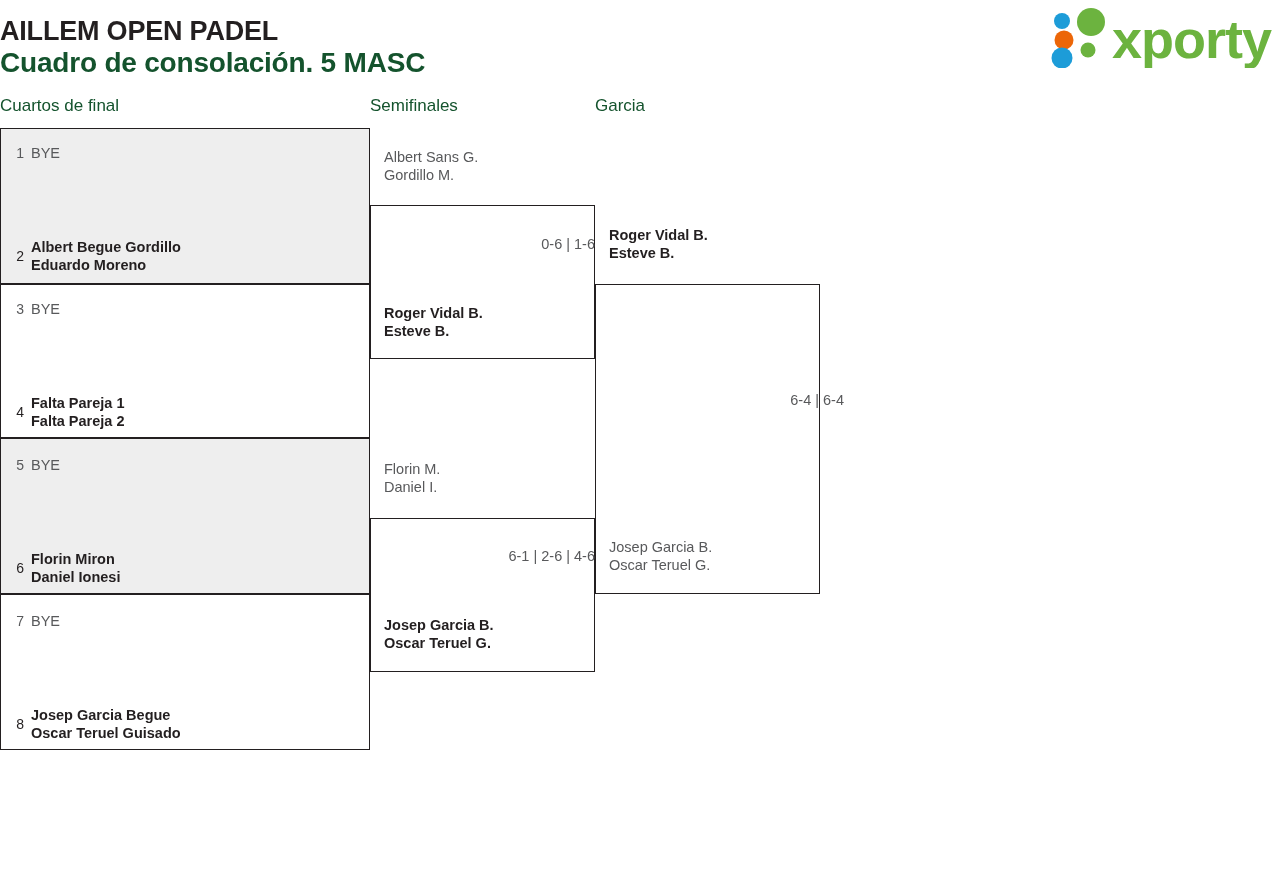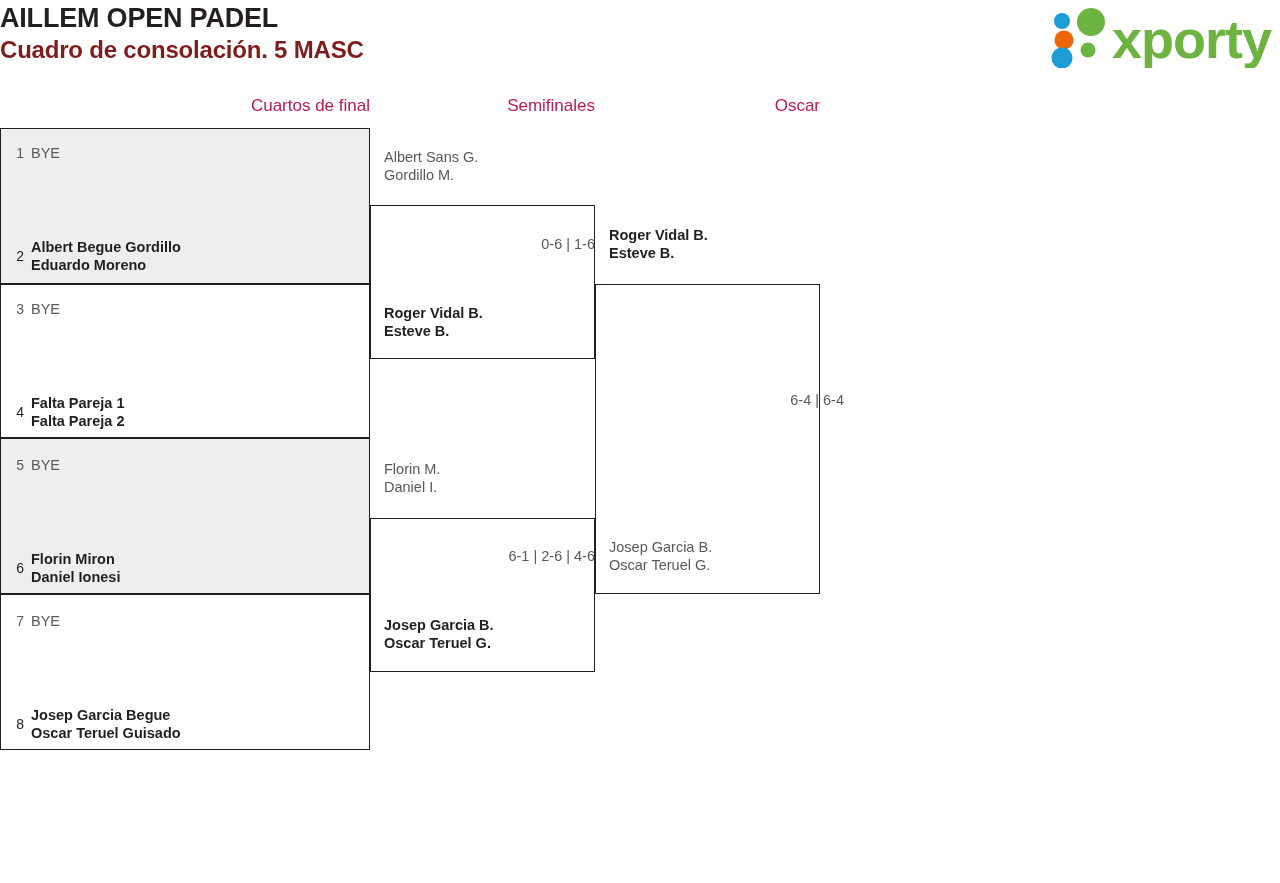--- a/index.html
+++ b/index.html
@@ -7,36 +7,36 @@
     width: 1280px;
     height: 883px;
     background: #ffffff;
     font-family: "Liberation Sans", sans-serif;
     color: #231f20;
     overflow: hidden;
   }
   .page { position: relative; width: 1280px; height: 883px; }
 
   
-  .title-block { position: absolute; left: 0; top: 2px; }
+  .title-block { position: absolute; left: 0; top: 15px; }
   .title-line1 {
     font-size: 27px; font-weight: 700; line-height: 32px;
     letter-spacing: -0.2px; color: #231f20; white-space: nowrap;
   }
   .title-line2 {
-    font-size: 24px; font-weight: 700; line-height: 31px;
-    letter-spacing: -0.2px; color: #7f1d1d; white-space: nowrap;
+    font-size: 28px; font-weight: 700; line-height: 31px;
+    letter-spacing: -0.2px; color: #14532d; white-space: nowrap;
   }
 
   .logo { position: absolute; right: 6px; top: 6px; width: 226px; height: 62px; text-align: center; }
 
   
   .round-head {
     position: absolute; font-size: 17px; font-weight: 400;
-    color: #be185d; text-align: right; white-space: nowrap;
+    color: #14532d; text-align: left; white-space: nowrap;
   }
   #head-qf { left: 0px;   top: 96px; width: 370px; }
   #head-sf { left: 370px; top: 96px; width: 225px; }
   #head-f  { left: 595px; top: 96px; width: 225px; }
 
   
   .box {
     position: absolute;
     border: 1px solid #231f20;
     background: #ffffff;
@@ -79,21 +79,21 @@
       <circle cx="16" cy="34" r="9.5" fill="#ec6608"></circle>
       <circle cx="14" cy="52" r="10.5" fill="#1d9cd8"></circle>
       <circle cx="43" cy="16" r="14" fill="#6cb33f"></circle>
       <circle cx="40" cy="44" r="7.5" fill="#6cb33f"></circle>
       <text x="64" y="52" font-family="'Liberation Sans', sans-serif" font-size="54" font-weight="700" fill="#6cb33f" letter-spacing="-1">xporty</text>
     </svg>
   </div>
 
   <div class="round-head" id="head-qf">Cuartos de final</div>
   <div class="round-head" id="head-sf">Semifinales</div>
-  <div class="round-head" id="head-f">Oscar</div>
+  <div class="round-head" id="head-f">Garcia</div>
 
   <div class="box shaded" style="left:0px; top:128px; width:370px; height:156px;"></div>
   <div class="box" style="left:0px; top:284px; width:370px; height:154px;"></div>
   <div class="box shaded" style="left:0px; top:438px; width:370px; height:156px;"></div>
   <div class="box" style="left:0px; top:594px; width:370px; height:156px;"></div>
 
   <div class="slot" style="left:2px; top:144px;">
     <span class="seed dim">1</span>
     <span class="names bye">
       <div>BYE</div>

